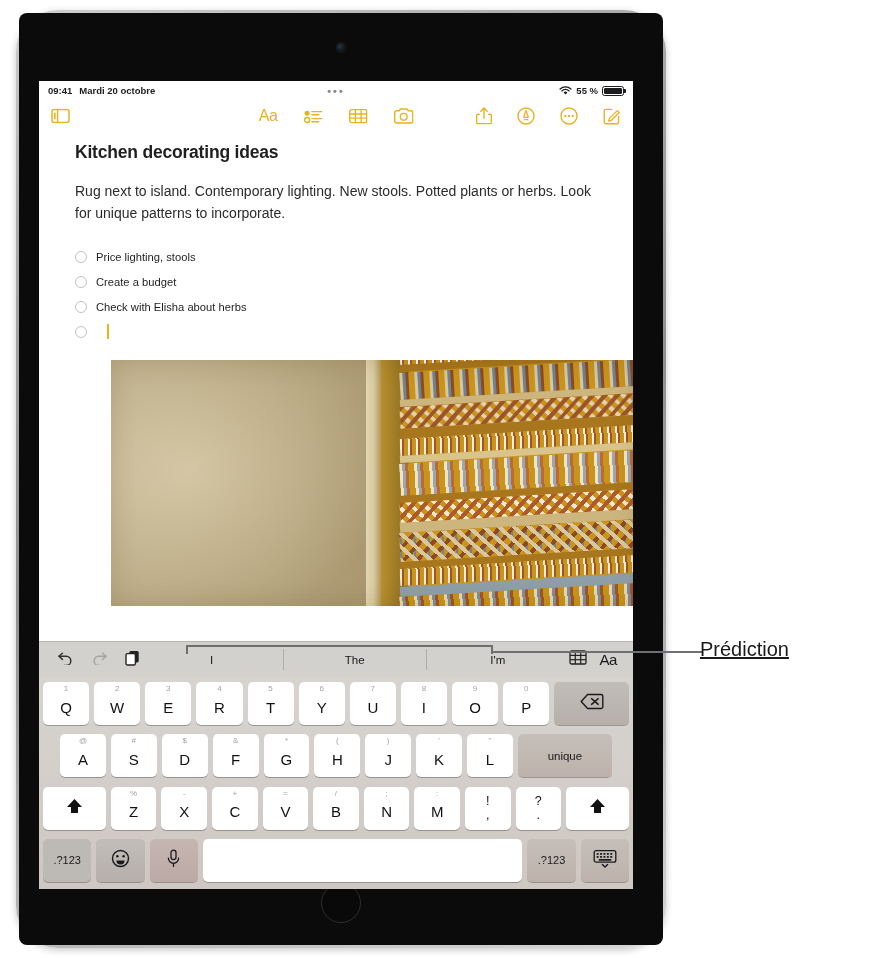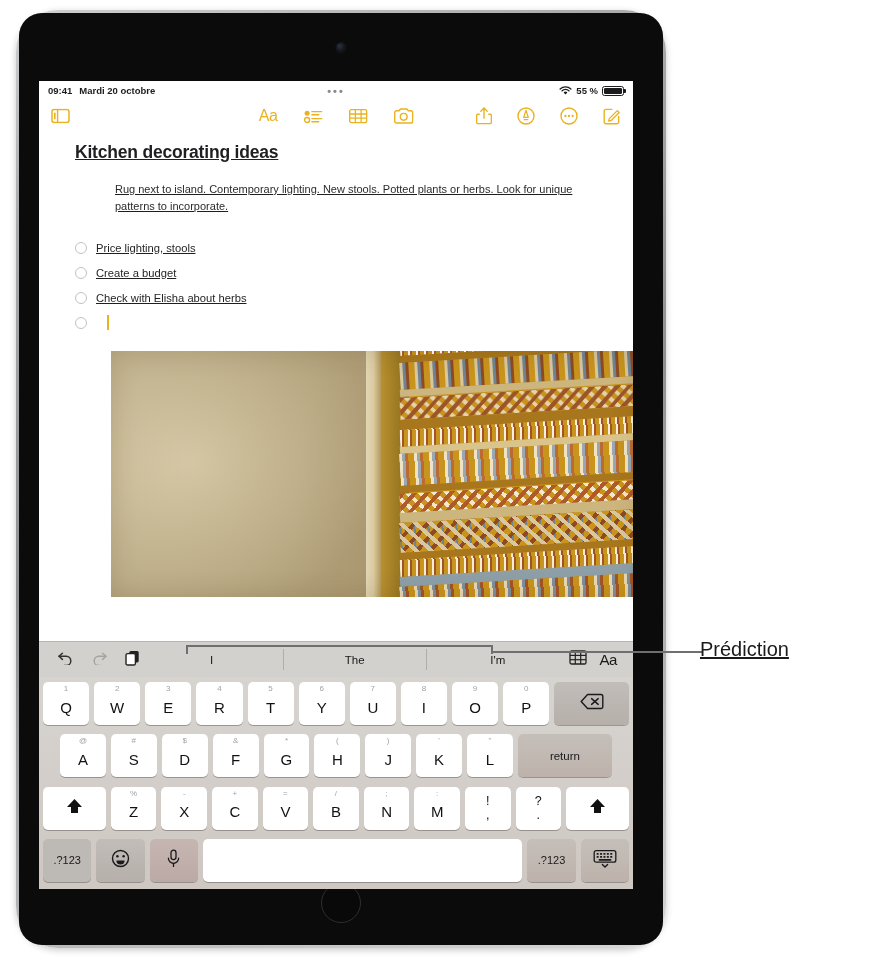--- a/index.html
+++ b/index.html
@@ -15,21 +15,21 @@
   .device {
     position: absolute; left: 16px; top: 10px;
     width: 650px; height: 938px;
     border-radius: 42px;
     background: linear-gradient(160deg,#cfd0d2 0%, #a9abad 18%, #8e9092 50%, #b9bbbd 82%, #d6d7d9 100%);
     padding: 3px;
     box-shadow: 0 2px 7px rgba(0,0,0,.22);
   }
   .bezel {
     position: relative; width: 100%; height: 100%;
-    border-radius: 23px;
+    border-radius: 8px;
     background: #0b0b0c;
     overflow: hidden;
   }
   .camera {
     position: absolute; left: 50%; top: 30px; transform: translateX(-50%);
     width: 9px; height: 9px; border-radius: 50%;
     background: radial-gradient(circle at 35% 35%, #2b3340 0%, #14181f 55%, #0a0c10 100%);
     box-shadow: 0 0 1px 1px rgba(255,255,255,.05);
   }
   .home {
@@ -81,23 +81,23 @@
   }
   .tb-icon { color:#eab21f; display:flex; align-items:center; justify-content:center; }
   .tb-left { position:absolute; left:12px; top:50%; transform:translateY(-50%); }
   .tb-center { position:absolute; left:50%; top:50%; transform:translate(-50%,-50%);
                display:flex; align-items:center; gap:26px; }
   .tb-right { position:absolute; right:12px; top:50%; transform:translateY(-50%);
               display:flex; align-items:center; gap:25px; }
   .aa-glyph { font-size:16px; font-weight:500; letter-spacing:-.5px; color:#eab21f; line-height:1; }
 
   
-  .note { padding: 10px 36px 0 36px; color: #1f1f21; text-decoration: underline; }
+  .note { padding: 10px 36px 0 36px; color: #1f1f21; }
   .note-title { font-size: 17.5px; font-weight: bold; letter-spacing: -.2px; margin-bottom: 18px; }
-  .note-para { font-size: 11px; line-height: 1.55; color: #2b2b2d; margin-bottom: 20px; margin-left: 40px; }
+  .note-para { font-size: 14px; line-height: 1.55; color: #2b2b2d; margin-bottom: 20px; }
   .note-sub { font-size: 12.5px; font-weight: bold; margin-bottom: 6px; }
   .todo { display:flex; align-items:center; gap:9px; height: 25px; }
   .todo-box {
     width: 12px; height: 12px; border-radius:50%;
     border: 1.1px solid #c2c2c4; flex: 0 0 auto;
   }
   .todo-label { font-size: 11.2px; color:#1f1f21; }
   .caret { display:inline-block; width:1.6px; height:15px; background:#eab21f; margin-left:2px; }
 
   
@@ -469,21 +469,21 @@
               </div>
             <div class="key">
                 <span class="alt">'</span>
                 <span class="main">K</span>
               </div>
             <div class="key">
                 <span class="alt">"</span>
                 <span class="main">L</span>
               </div>
             <div class="key fn2 k-return">
-              <span class="lbl">return</span>
+              <span class="lbl">unique</span>
             </div>
           </div>
 
           <div class="krow">
             <div class="key k-shift">
               <span>
                 <svg width="19" height="19" viewBox="0 0 19 19">
                   <path d="M9.5 2 L17 10 h-4 v6 H6 v-6 H2 Z" fill="#111"></path>
                 </svg>
               </span>

